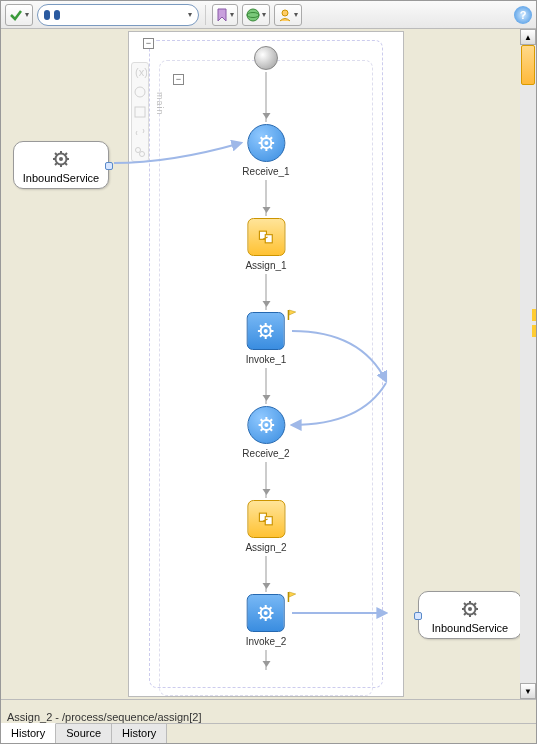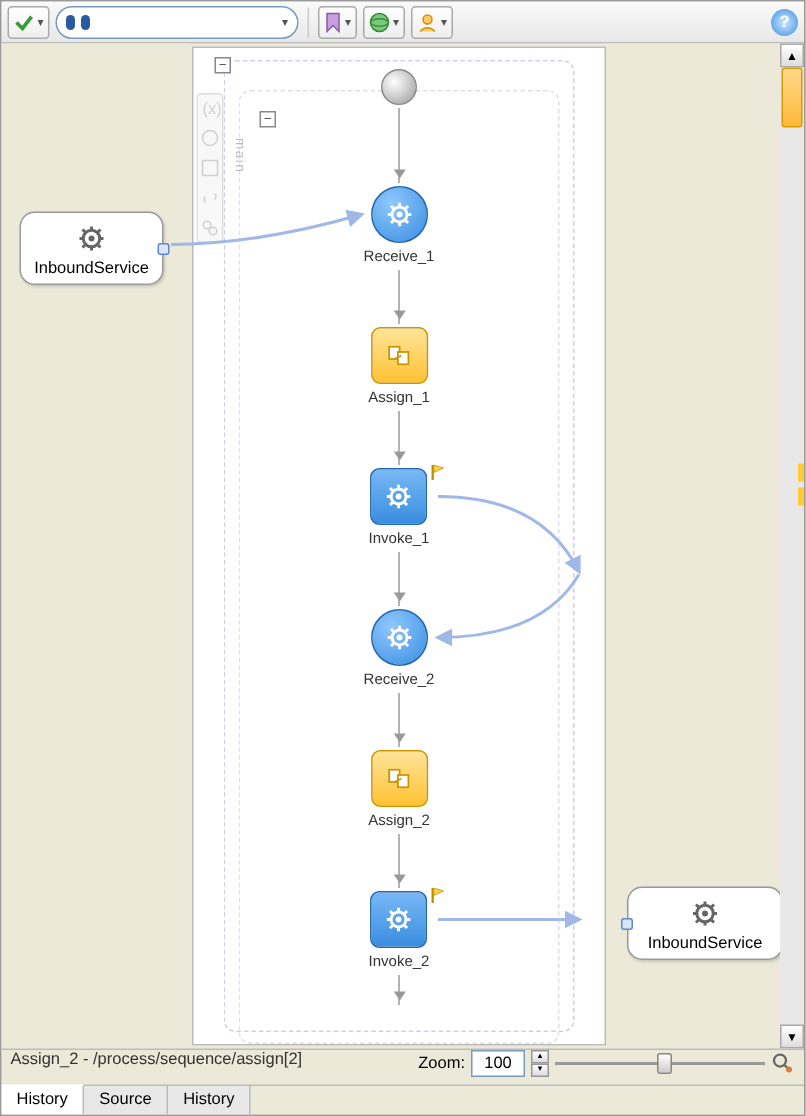--- a/index.html
+++ b/index.html
@@ -33,21 +33,21 @@
 .node-shape.assign{border-radius:6px;background:linear-gradient(#ffe499,#ffc233);border:1px solid #cc9400}
 .node-label{margin-top:4px;font-size:10px;color:#333}
 .gear{width:16px;height:16px}
 .flag{position:absolute;right:-14px;top:-4px;width:12px;height:12px}
 .arrow-line{position:absolute;left:50%;transform:translateX(-50%);width:1px;background:#999}
 .arrow-line::after{content:"";position:absolute;bottom:-1px;left:-3px;border:4px solid transparent;border-top:6px solid #999}
 .svc-box{position:absolute;background:#fff;border:1px solid #999;border-radius:10px;padding:8px 6px 4px;text-align:center;box-shadow:1px 1px 2px rgba(0,0,0,.15)}
 .svc-box .gear-lg{width:18px;height:18px;margin:0 auto 2px}
 .svc-port{position:absolute;width:8px;height:8px;background:#d8e6ff;border:1px solid #5a8ac8;border-radius:2px}
 svg.conn{position:absolute;overflow:visible;pointer-events:none}
-.status-bar{position:absolute;bottom:20px;left:0;right:0;height:24px;background:#ece9d8;border-top:1px solid #bbb;display:flex;align-items:flex-start;padding:0 6px;gap:8px}
+.status-bar{position:absolute;bottom:20px;left:0;right:0;height:24px;background:#ece9d8;border-top:1px solid #bbb;display:flex;align-items:flex-end;padding:0 6px;gap:8px}
 .status-path{flex:0 0 auto;color:#333}
 .zoom-wrap{margin-left:auto;display:flex;align-items:center;gap:4px}
 .zoom-input{width:36px;height:18px;border:1px solid #7a9ac0;text-align:center}
 .spin{display:flex;flex-direction:column}
 .spin div{width:12px;height:9px;border:1px solid #999;background:linear-gradient(#fff,#ddd);font-size:6px;text-align:center;line-height:7px}
 .slider{position:relative;width:140px;height:14px}
 .slider-track{position:absolute;top:6px;left:0;right:0;height:2px;background:#999}
 .slider-thumb{position:absolute;top:0;left:68px;width:10px;height:14px;background:linear-gradient(#fff,#ccc);border:1px solid #888;border-radius:2px}
 .tabs{position:absolute;bottom:0;left:0;right:0;height:20px;background:#ece9d8;display:flex;border-top:1px solid #bbb}
 .tab{padding:3px 10px;border-right:1px solid #bbb;background:#e8e8e8;cursor:pointer}
@@ -271,36 +271,19 @@
       </div>
 <div class="scroll-arrow" style="position:absolute;bottom:0">▼</div>
 <div class="yellow-marker" style="top:280px"></div>
 <div class="yellow-marker" style="top:296px"></div>
 </div>
 
 </div>
 
 <div class="status-bar">
 <span class="status-path">Assign_2 - /process/sequence/assign[2]</span>
-<div class="zoom-wrap">
-<span>Zoom:</span>
-<input class="zoom-input" value="100" style="">
-<div class="spin">
-        <div>▴</div>
-        <div>▾</div>
-      </div>
-<div class="slider">
-        <div class="slider-track"></div>
-        <div class="slider-thumb"></div>
-      </div>
-<svg width="16" height="16">
-        <circle cx="6" cy="6" r="4" fill="none" stroke="#666" stroke-width="1.5"></circle>
-        <line x1="9" y1="9" x2="13" y2="13" stroke="#666" stroke-width="1.5"></line>
-        <circle cx="12" cy="12" r="2" fill="#e07a3a"></circle>
-      </svg>
-</div>
 </div>
 
 <div class="tabs">
 <div class="tab active">History</div>
 <div class="tab">Source</div>
 <div class="tab">History</div>
 </div>
 
 </body></html>

